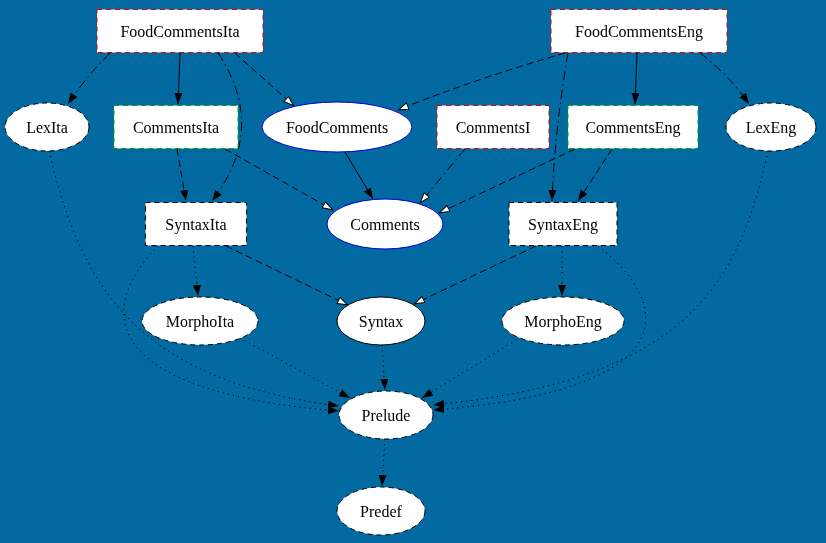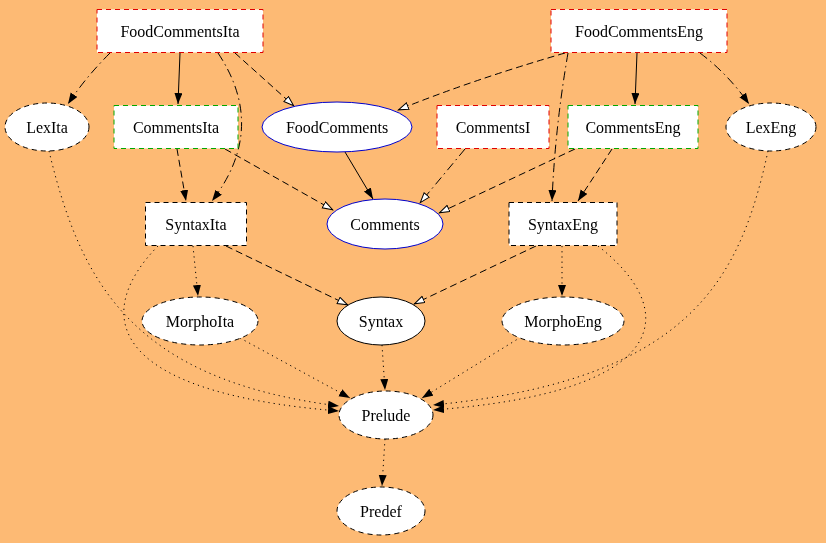--- a/index.html
+++ b/index.html
@@ -1,16 +1,16 @@
 <!DOCTYPE html>
 <html><head>
 <meta charset="utf-8">
 <style>
   html,body{margin:0;padding:0;background:#ffffff;}
-  .stage{position:relative;width:826px;height:543px;background:#fdba74;overflow:hidden;}
+  .stage{position:relative;width:826px;height:543px;background:#0369a1;overflow:hidden;}
   svg{display:block;}
   svg text{
     font-family:"Liberation Serif","DejaVu Serif",serif;
     font-size:16px;
     fill:#000000;
   }
 </style>
 </head>
 <body>
 

